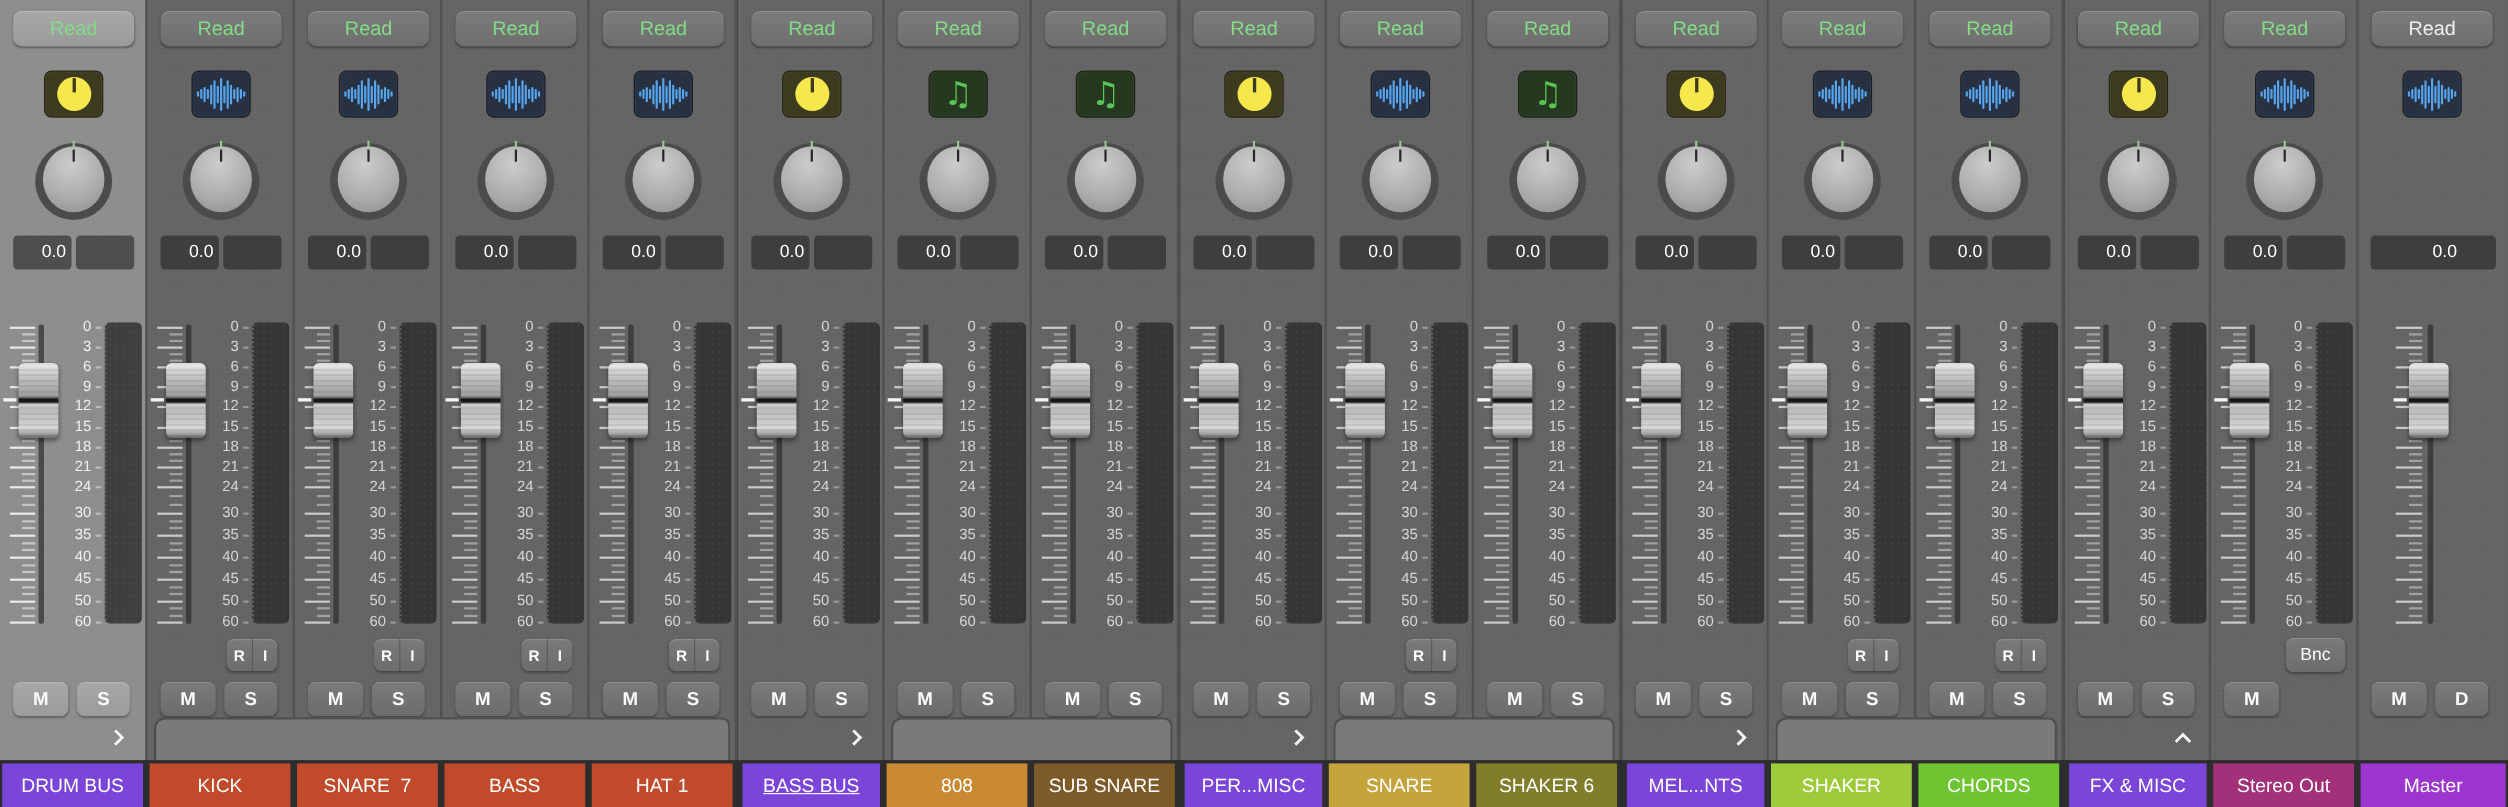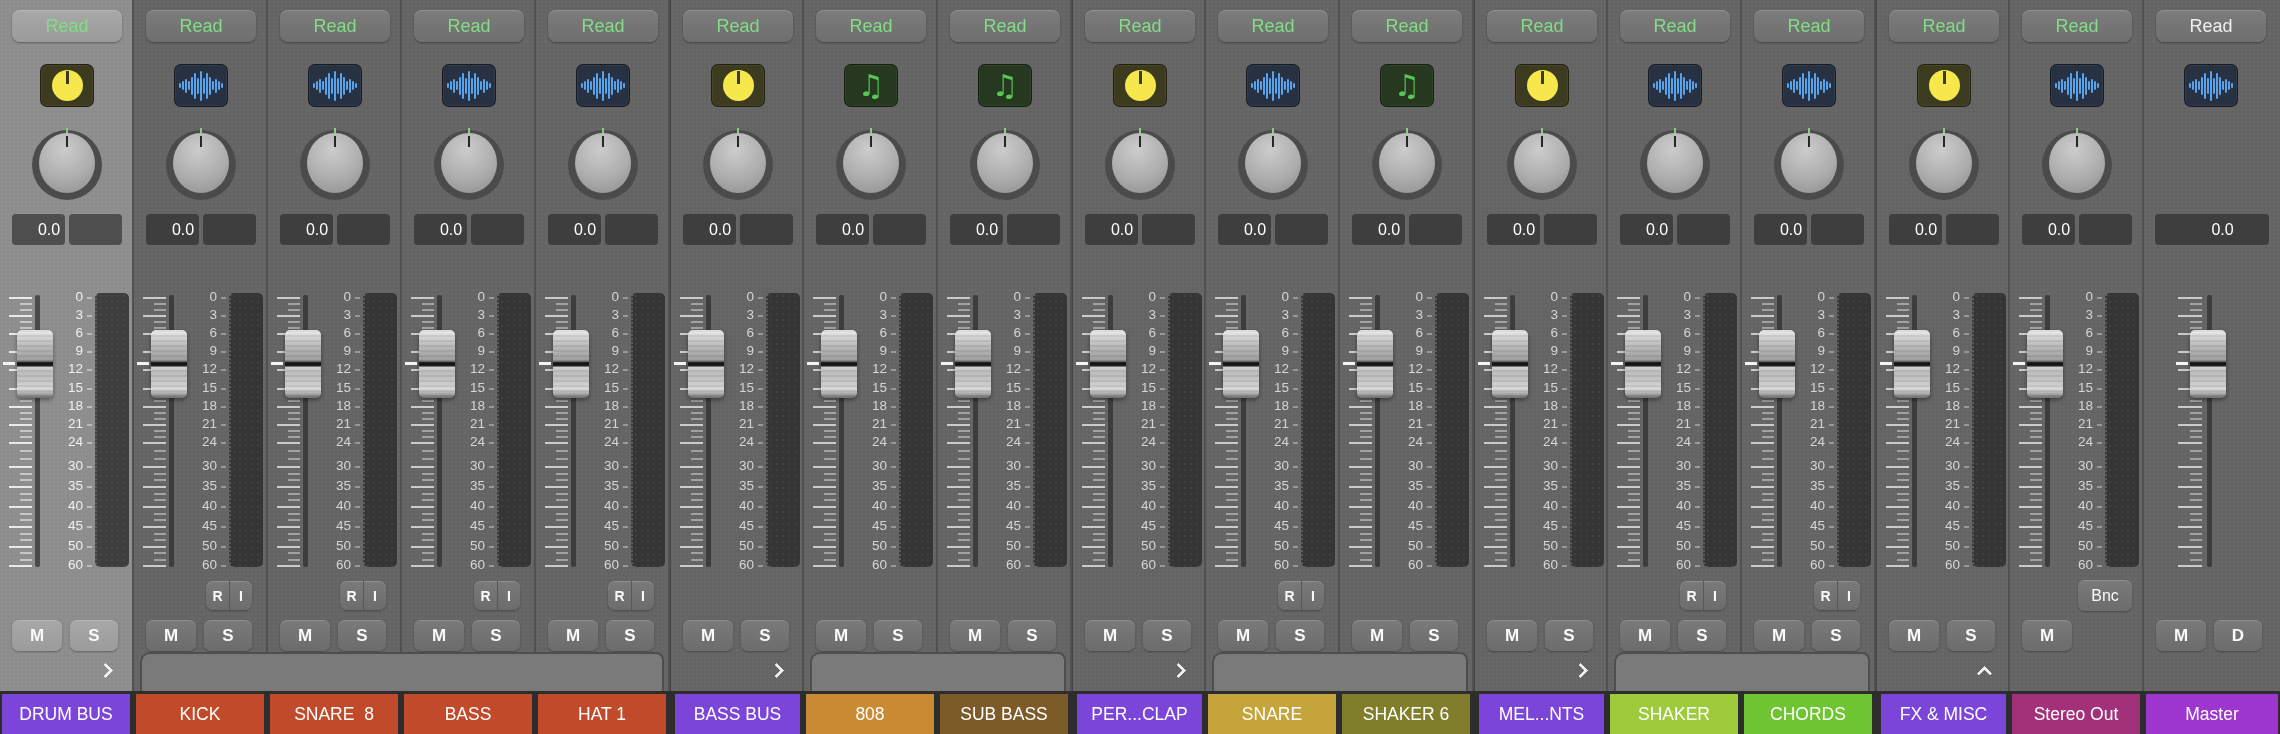--- a/index.html
+++ b/index.html
@@ -444,21 +444,21 @@
         <div class="fader-cap"></div>
       </div>
       <div class="ri-pair">
         <div class="ri-half">R</div>
         <div class="ri-half">I</div>
       </div>
       <div class="btn btn-mute">M</div>
       <div class="btn btn-solo">S</div>
       <div class="bracket mid"></div>
       <div class="label-bg"></div>
-      <div class="track-label" style="background: rgb(193, 74, 43);">SNARE  8</div>
+      <div class="track-label" style="background: rgb(193, 74, 43);">SNARE  7</div>
     </div>
     <div class="strip">
       <div class="read-btn">
         <span class="read-label">Read</span>
       </div>
       <div class="icon-tile waveform">
         <div class="wf-glyph">
           <span class="wf-bar" style="height: 5px;"></span>
           <span class="wf-bar" style="height: 9px;"></span>
           <span class="wf-bar" style="height: 14px;"></span>
@@ -783,21 +783,21 @@
         <div class="fader-track"></div>
         <div class="meter"></div>
         <div class="fader-cap"></div>
       </div>
       <div class="btn btn-mute">M</div>
       <div class="btn btn-solo">S</div>
       <div class="disclosure">
         <span class="chev right"></span>
       </div>
       <div class="label-bg"></div>
-      <div class="track-label" style="background: rgb(123, 69, 218);">BASS BUS</div>
+      <div class="track-label" style="background: rgb(123, 69, 218); text-decoration: underline;">BASS BUS</div>
     </div>
     <div class="strip">
       <div class="read-btn">
         <span class="read-label">Read</span>
       </div>
       <div class="icon-tile note">
         <div class="note-glyph">♫</div>
       </div>
       <div class="knob">
         <div class="knob-ring"></div>
@@ -981,21 +981,21 @@
         <div class="scale-num" style="top: 269px;">60</div>
         <div class="num-dash" style="top: 277px;"></div>
         <div class="fader-track"></div>
         <div class="meter"></div>
         <div class="fader-cap"></div>
       </div>
       <div class="btn btn-mute">M</div>
       <div class="btn btn-solo">S</div>
       <div class="bracket end"></div>
       <div class="label-bg"></div>
-      <div class="track-label" style="background: rgb(124, 91, 40);">SUB BASS</div>
+      <div class="track-label" style="background: rgb(124, 91, 40);">SUB SNARE</div>
     </div>
     <div class="strip section-start">
       <div class="read-btn">
         <span class="read-label">Read</span>
       </div>
       <div class="icon-tile clock">
         <div class="clock-glyph"></div>
       </div>
       <div class="knob">
         <div class="knob-ring"></div>
@@ -1082,21 +1082,21 @@
         <div class="fader-track"></div>
         <div class="meter"></div>
         <div class="fader-cap"></div>
       </div>
       <div class="btn btn-mute">M</div>
       <div class="btn btn-solo">S</div>
       <div class="disclosure">
         <span class="chev right"></span>
       </div>
       <div class="label-bg"></div>
-      <div class="track-label" style="background: rgb(123, 69, 218);">PER...CLAP</div>
+      <div class="track-label" style="background: rgb(123, 69, 218);">PER...MISC</div>
     </div>
     <div class="strip">
       <div class="read-btn">
         <span class="read-label">Read</span>
       </div>
       <div class="icon-tile waveform">
         <div class="wf-glyph">
           <span class="wf-bar" style="height: 5px;"></span>
           <span class="wf-bar" style="height: 9px;"></span>
           <span class="wf-bar" style="height: 14px;"></span>

